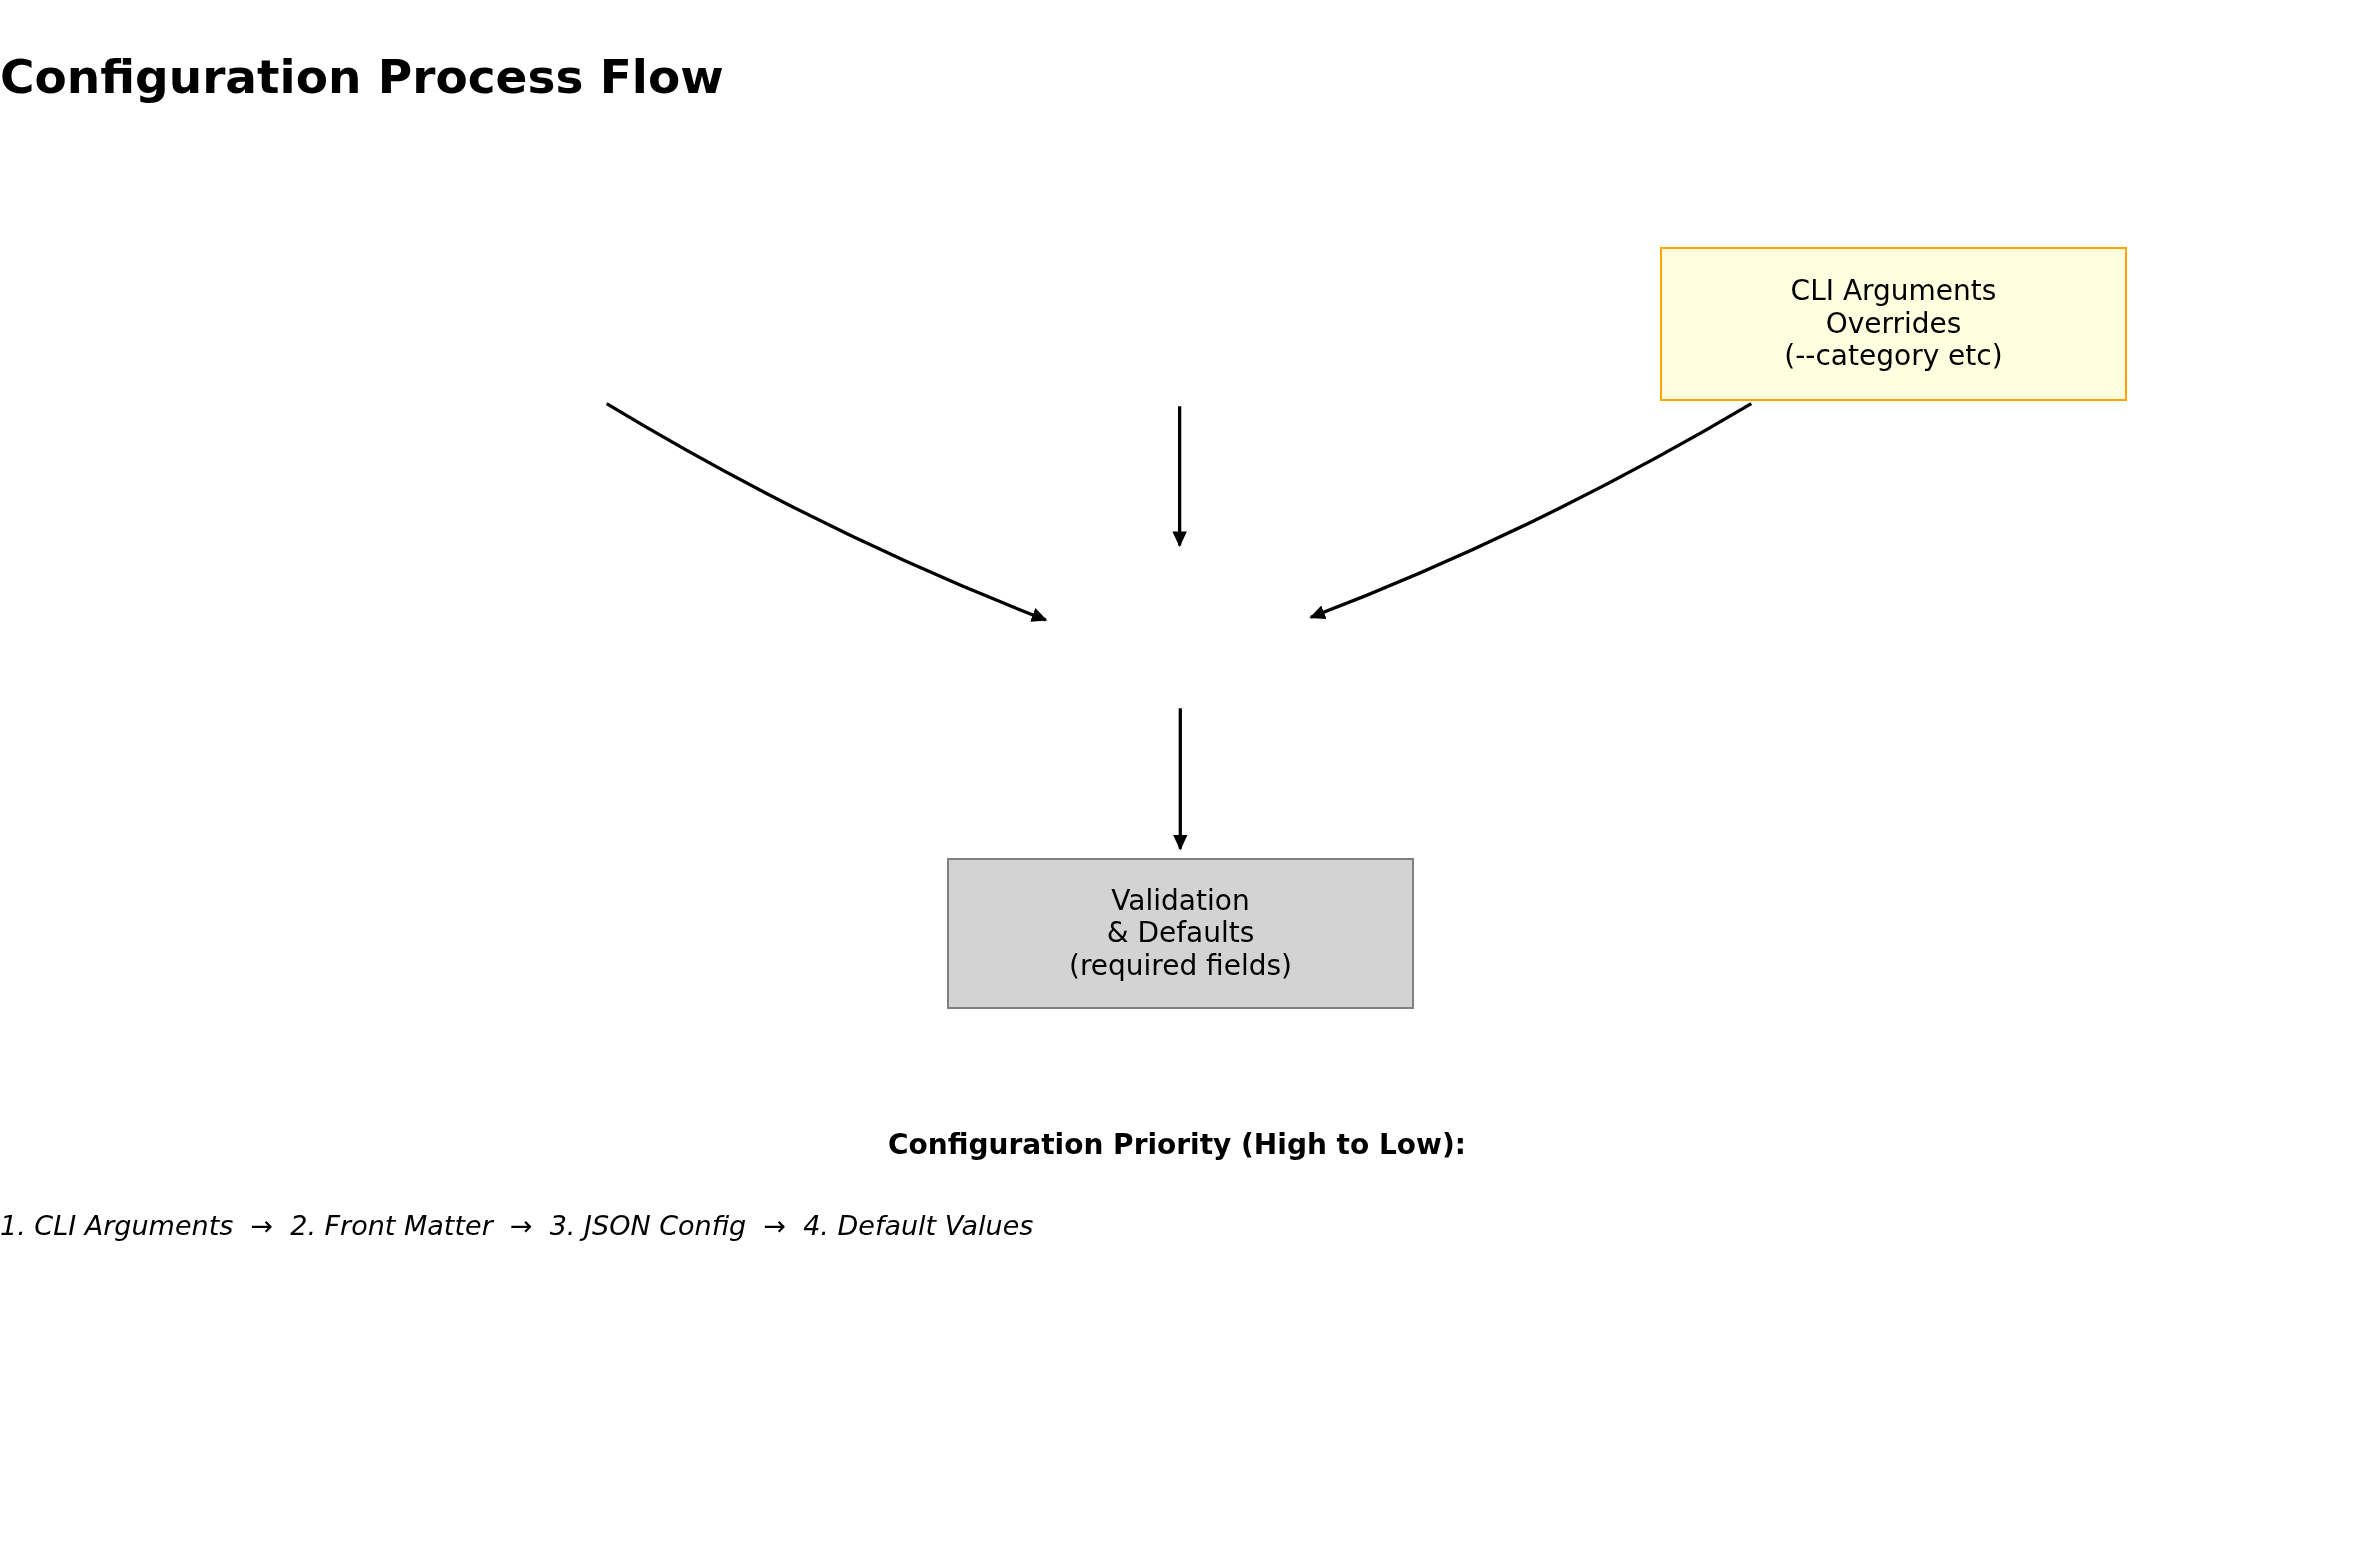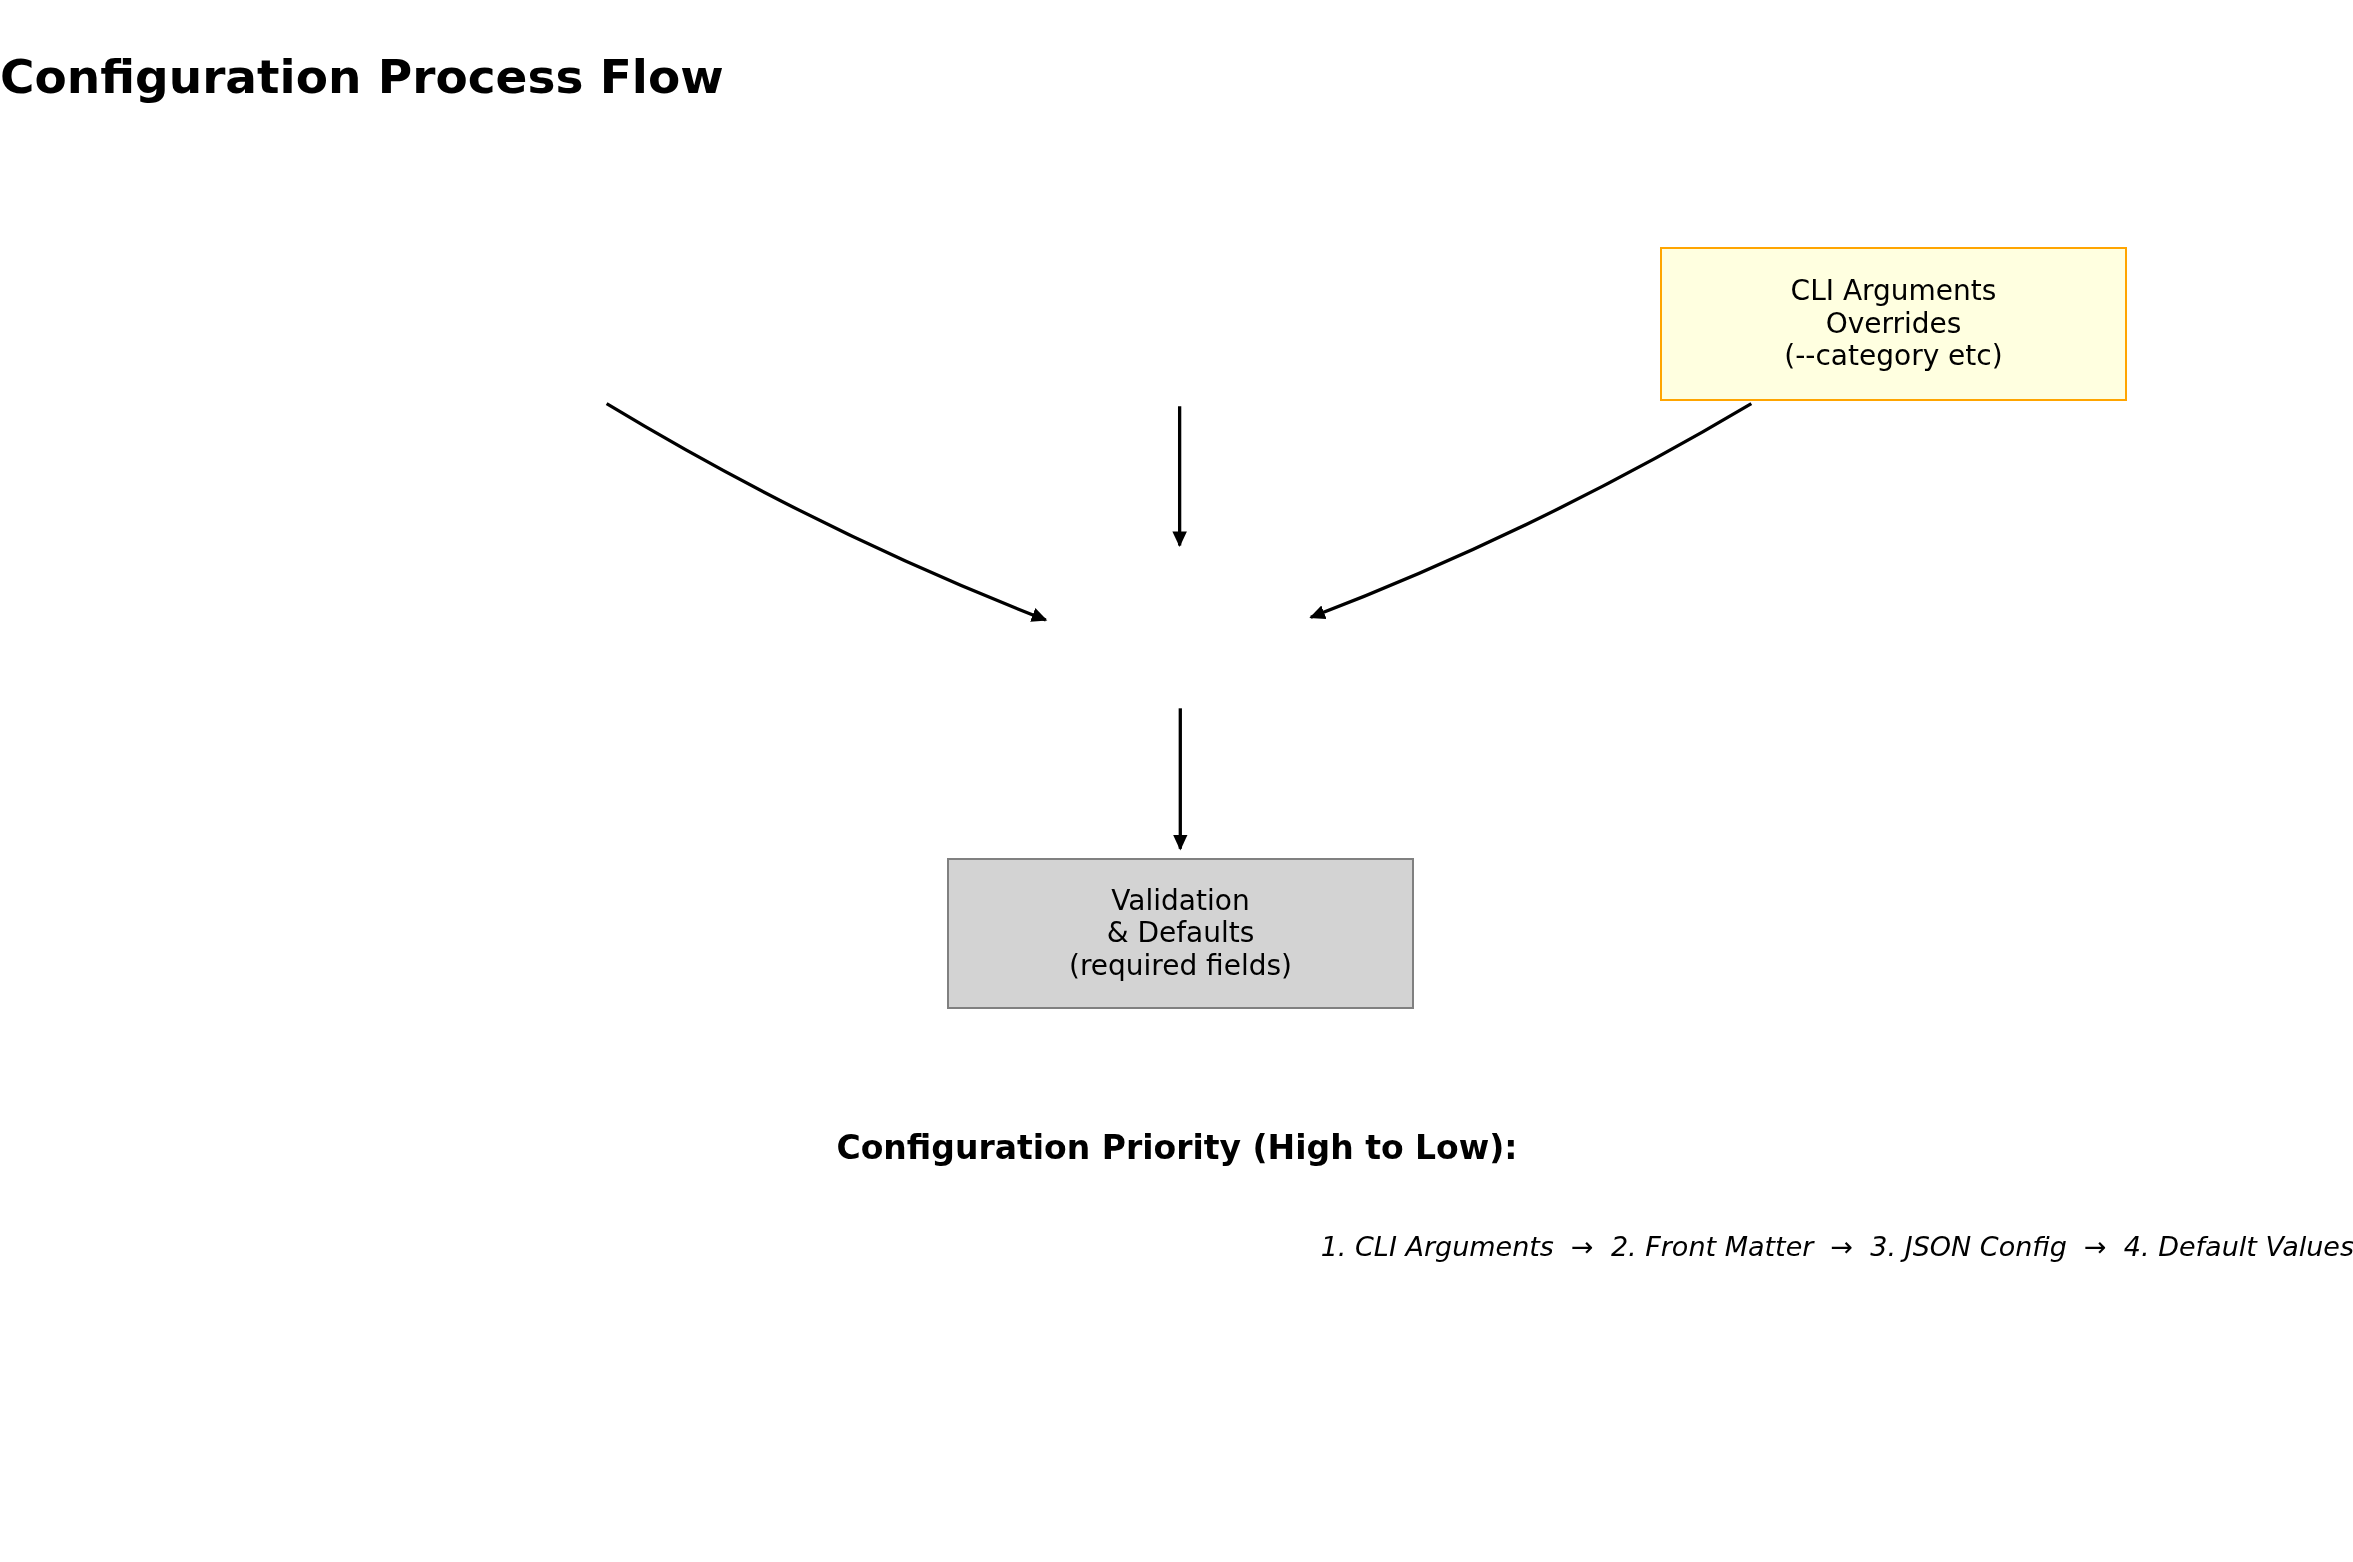--- a/index.html
+++ b/index.html
@@ -56,35 +56,34 @@
   .node-front      { left: 948px; top: 247px; width: 465px; height: 154px; }
   .node-cli        { left: 1642px; top: 247px; width: 467px; height: 154px; }
   .node-merge      { left: 947px; top: 553px; width: 467px; height: 153px; }
   .node-validation { left: 947px; top: 858px; width: 467px; height: 151px; }
   .priority-heading {
     position: absolute;
     top: 1131px;
     left: 0;
     width: 100%;
     text-align: center;
-    font-size: 33px;
+    font-size: 28px;
     font-weight: bold;
     line-height: 1;
   }
   .priority-sequence {
     position: absolute;
     top: 1212px;
     left: 0;
     width: 100%;
-    text-align: right;
+    text-align: left;
     font-size: 27px;
     font-style: italic;
     line-height: 1;
     white-space: pre;
-    margin-top: 21px;
   }
 </style>
 </head>
 <body>
 
 <div class="canvas">
 
   <h1 class="title">Configuration Process Flow</h1>
 
   <svg class="arrows" width="2354" height="1563" viewBox="0 0 3570 2370">

